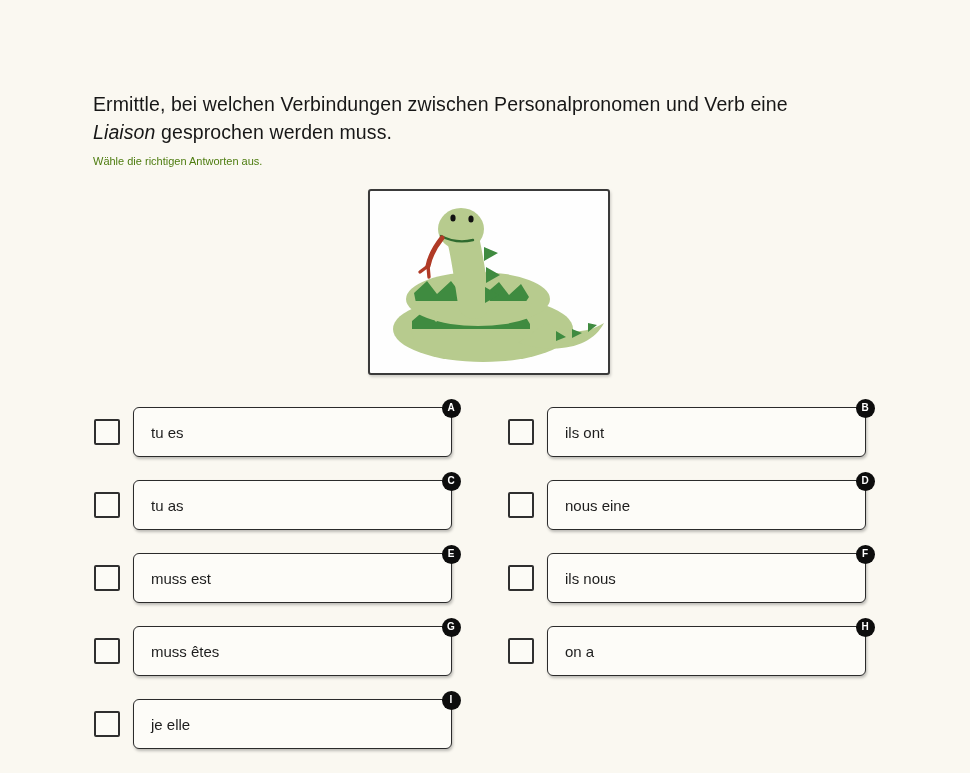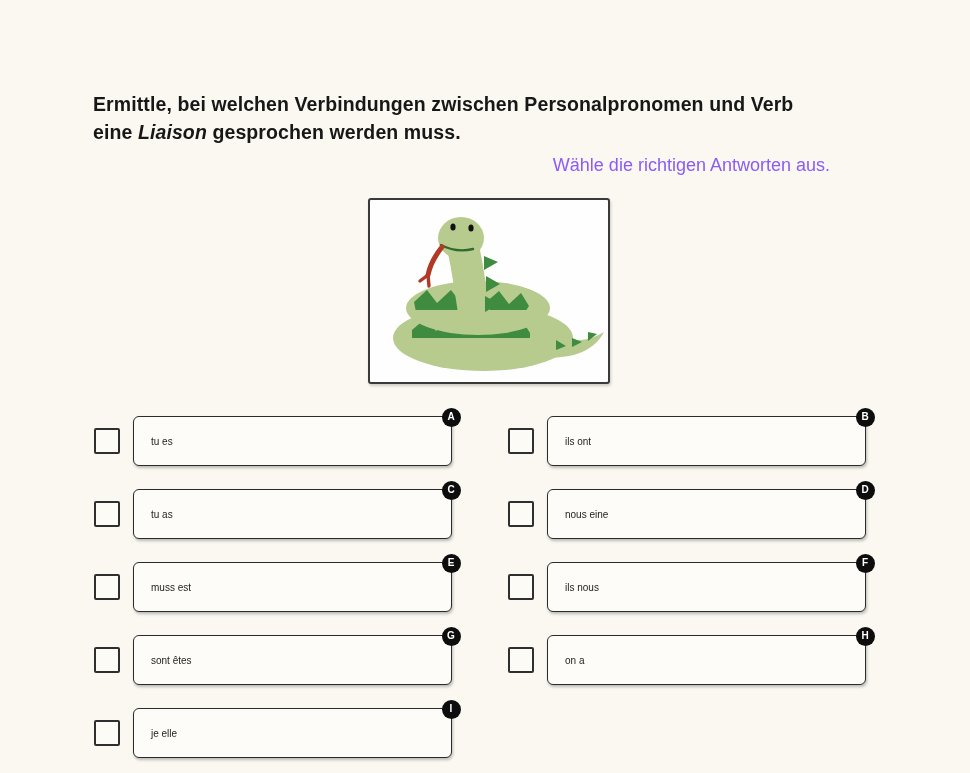--- a/index.html
+++ b/index.html
@@ -15,31 +15,30 @@
     padding-top: 90px;
   }
   .header {
     padding-left: 93px;
     padding-right: 80px;
     max-width: 910px;
   }
   .title {
     font-size: 19.5px;
     line-height: 28px;
-    font-weight: 700;
+    font-weight: 400;
     color: #171717;
     max-width: 790px;
     letter-spacing: 0.1px;
   }
   .title .italic { font-style: italic; }
   .subtitle {
     margin-top: 9px;
-    font-size: 18px;
-    color: #8b5cf6;
-    text-align: right;
+    font-size: 11px;
+    color: #4d7c0f;
   }
   .image-card {
     width: 242px; height: 186px;
     margin: 22px auto 0 auto;
     margin-left: 368px;
     background: #fefefe;
     border: 2px solid #3a3a3a;
     border-radius: 3px;
     box-shadow: 1px 2px 3px rgba(0,0,0,0.18);
     display: flex; align-items: center; justify-content: center;
@@ -75,21 +74,21 @@
     background: #fdfcf8;
     border: 1.6px solid #2b2b2b;
     border-radius: 6px;
     box-shadow: 1px 2px 3px rgba(0,0,0,0.25);
     display: flex;
     align-items: center;
     padding-left: 17px;
     cursor: pointer;
   }
   .option-label {
-    font-size: 10px;
+    font-size: 15px;
     color: #1d1d1d;
   }
   .option-badge {
     position: absolute;
     top: -9.5px; right: -9.5px;
     width: 19px; height: 19px;
     border-radius: 50%;
     background: #0d0d0d;
     color: #ffffff;
     font-size: 10px;
@@ -188,21 +187,21 @@
       <input type="checkbox" class="option-checkbox" style="">
       <div class="option-card">
         <span class="option-label">ils nous</span>
         <span class="option-badge">F</span>
       </div>
     </div>
 
     <div class="option-row">
       <input type="checkbox" class="option-checkbox" style="">
       <div class="option-card">
-        <span class="option-label">sont êtes</span>
+        <span class="option-label">muss êtes</span>
         <span class="option-badge">G</span>
       </div>
     </div>
 
     <div class="option-row">
       <input type="checkbox" class="option-checkbox" style="">
       <div class="option-card">
         <span class="option-label">on a</span>
         <span class="option-badge">H</span>
       </div>

